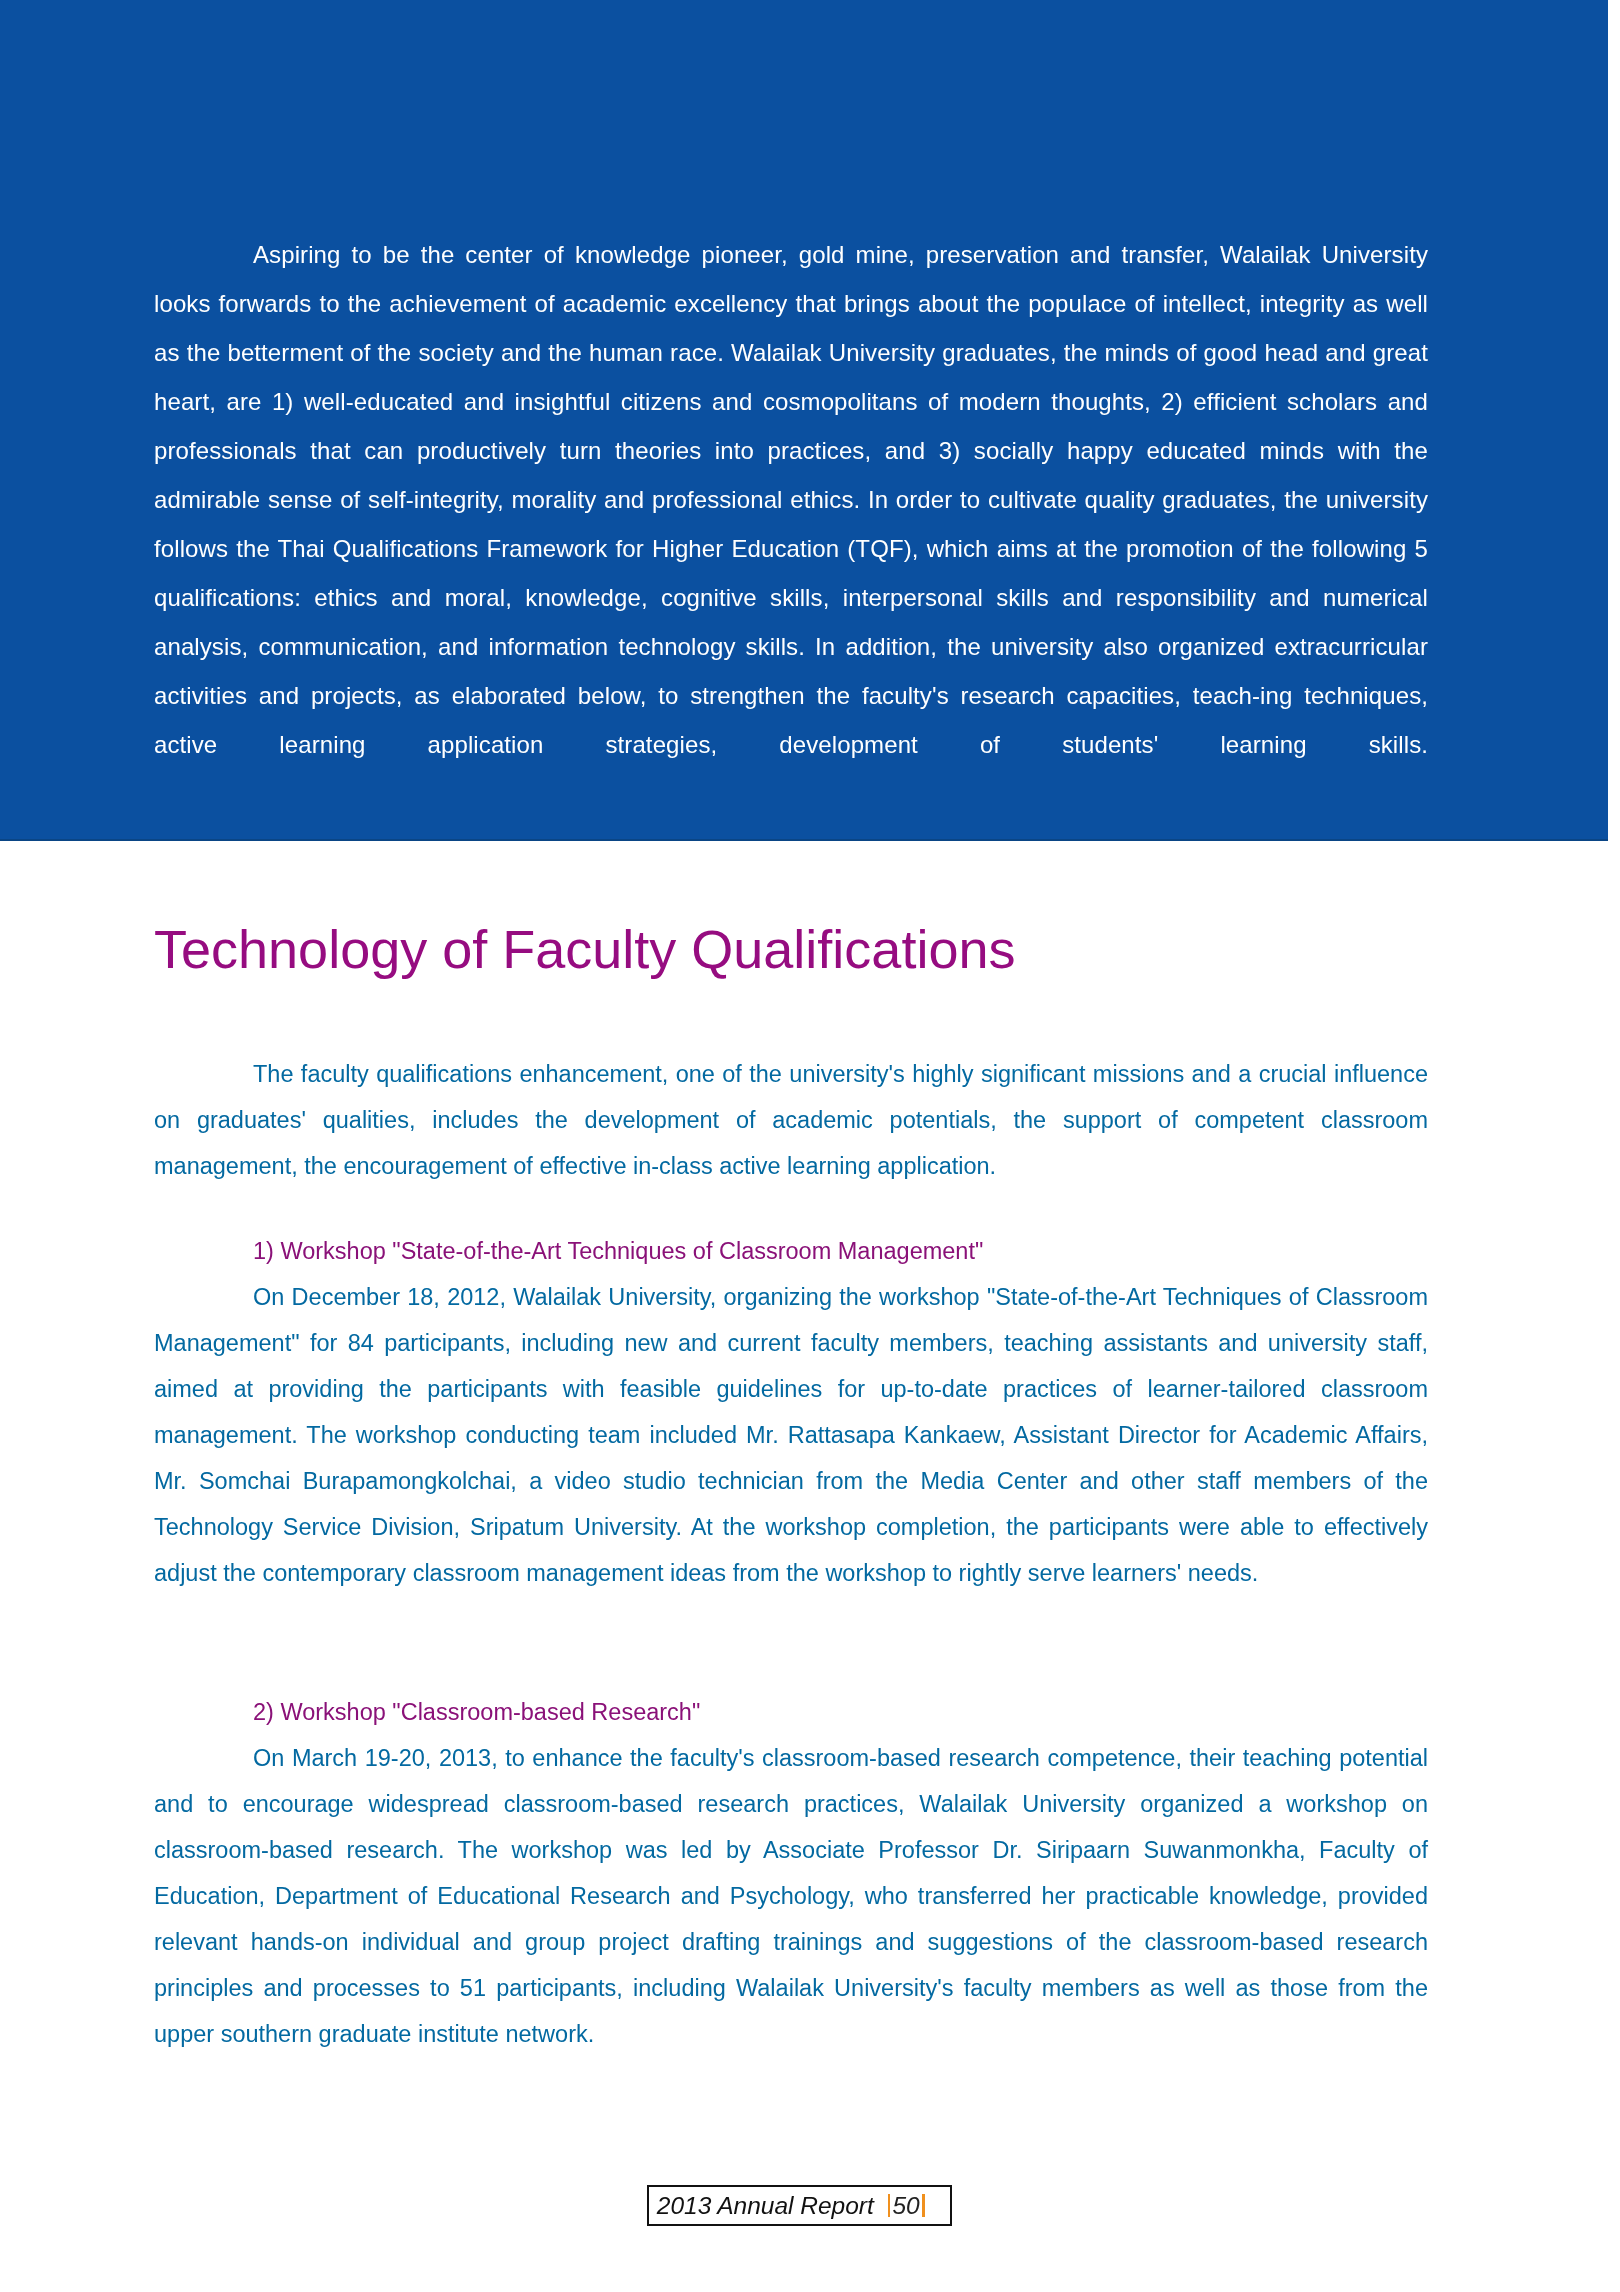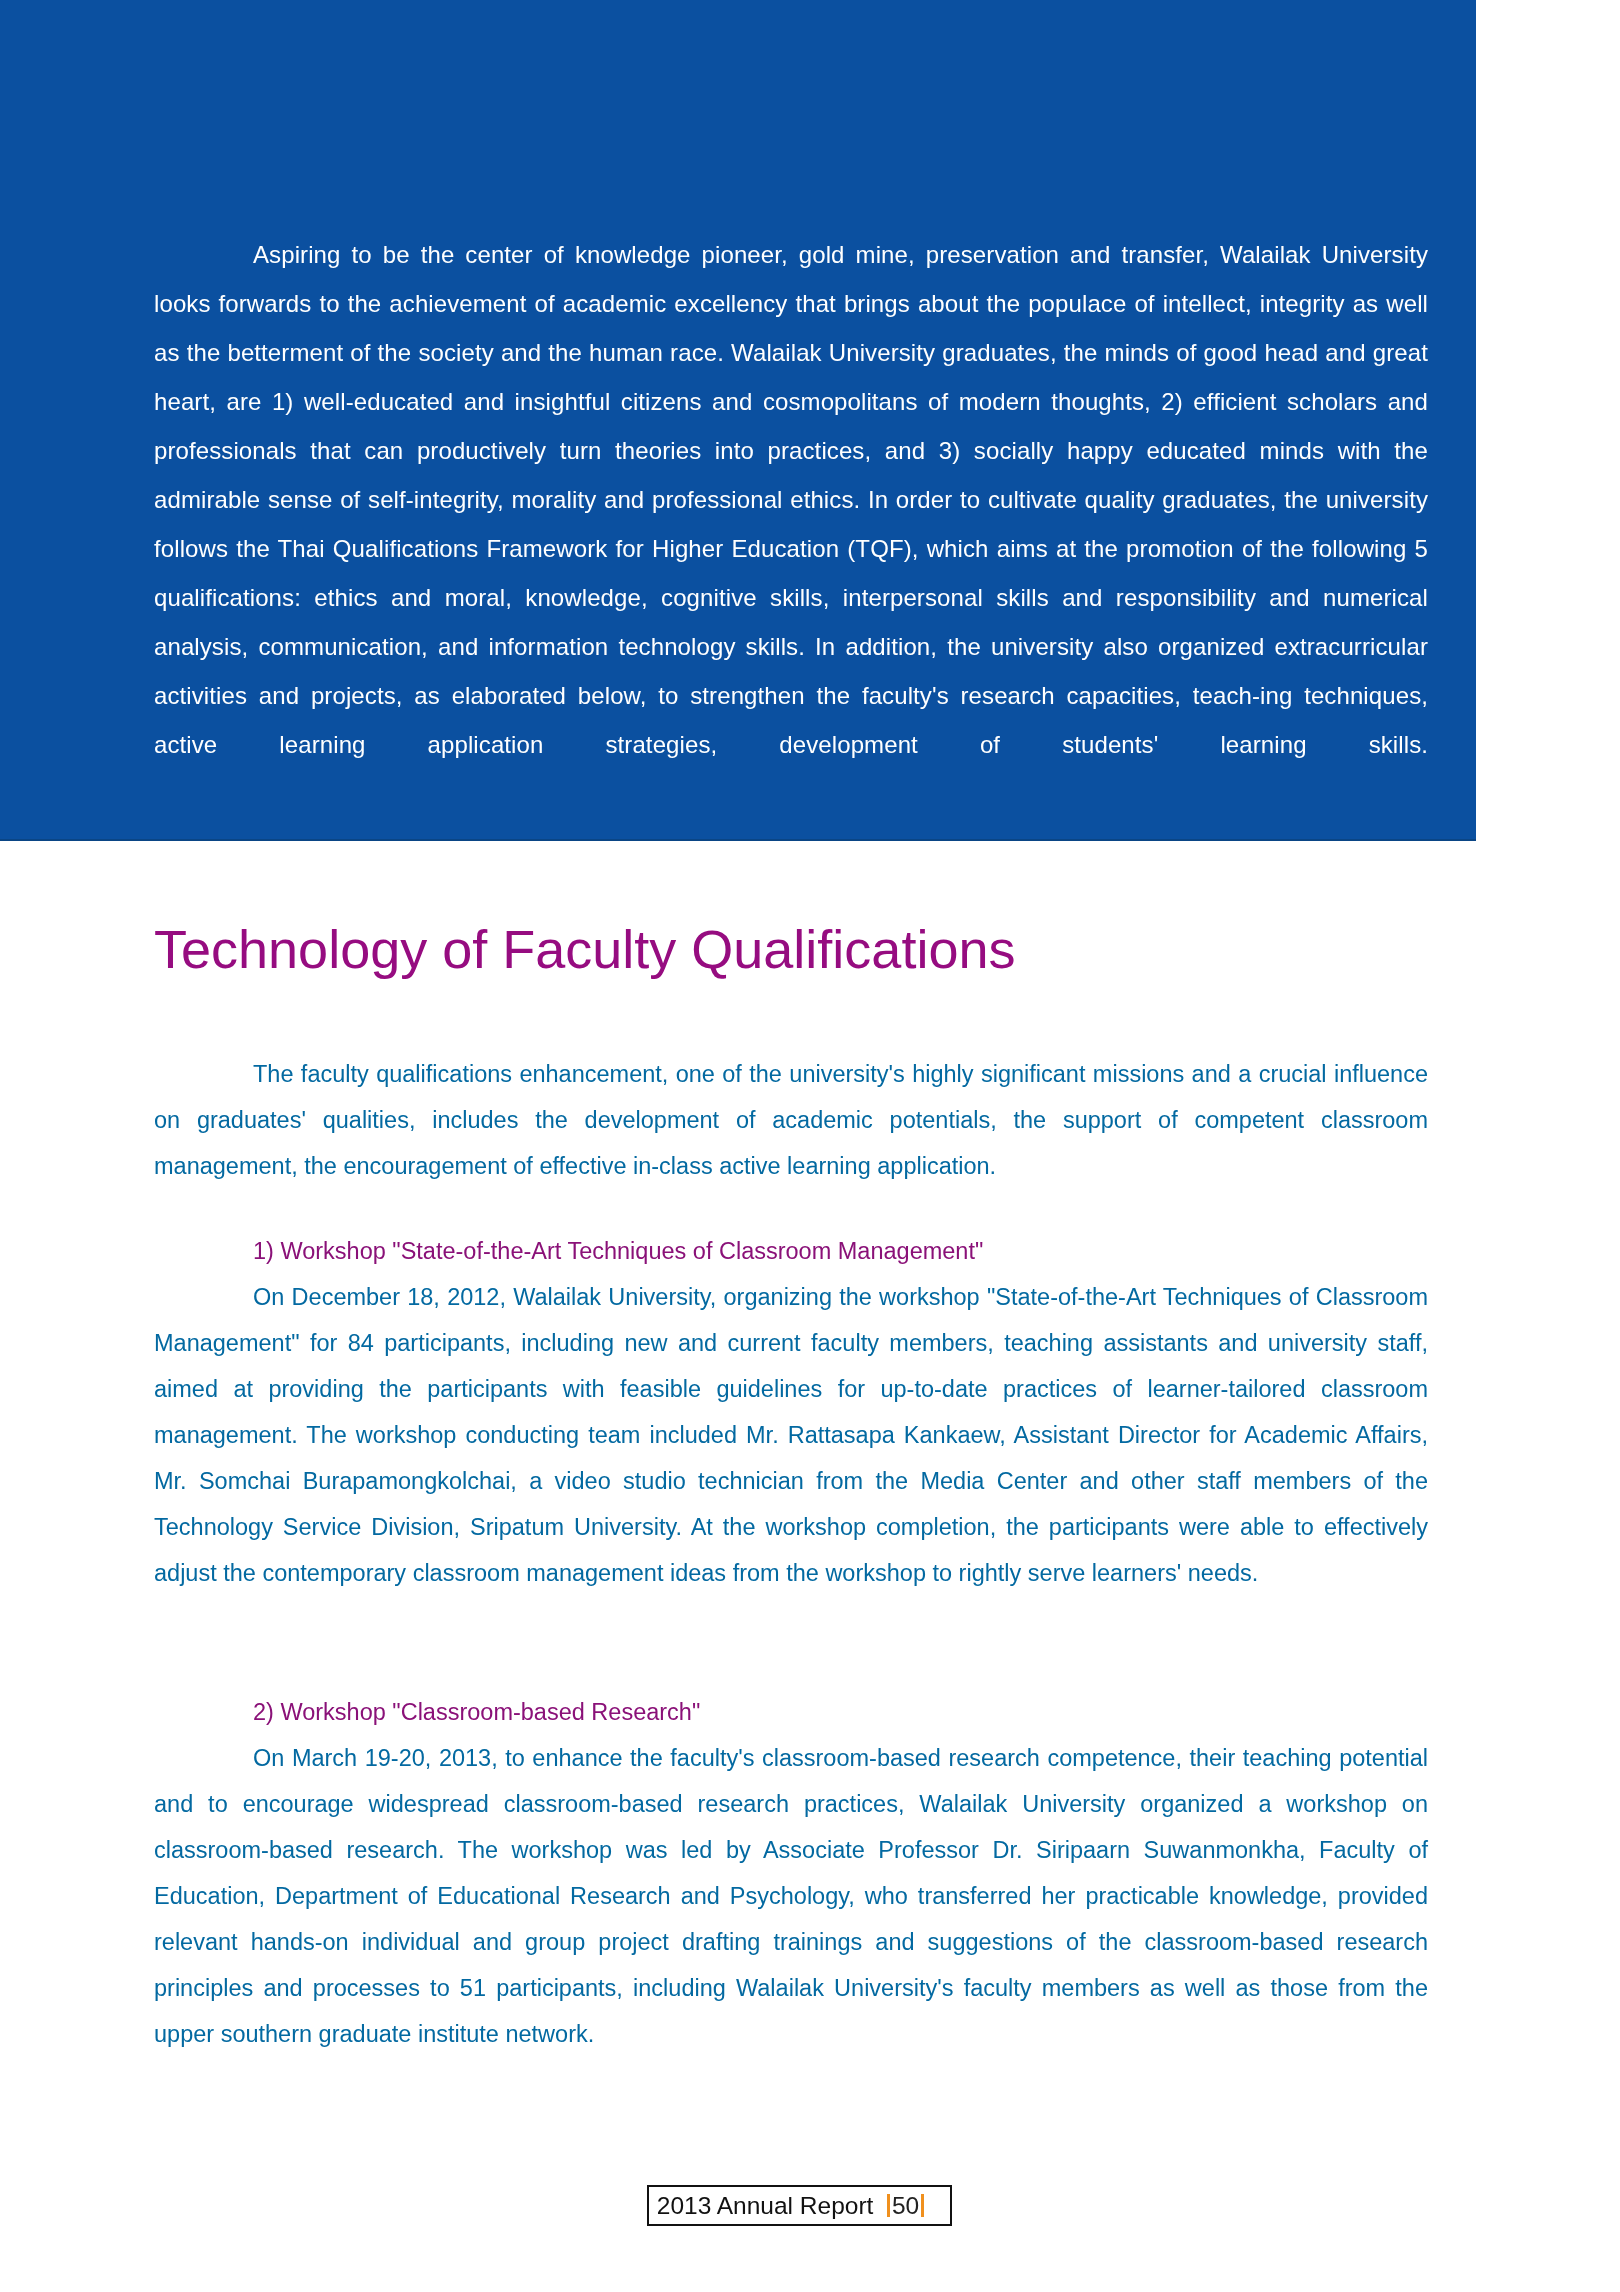--- a/index.html
+++ b/index.html
@@ -12,21 +12,21 @@
       height: 2293px;
       position: relative;
       overflow: hidden;
       font-family: "Liberation Sans", sans-serif;
       color: #1a1a1a;
     }
     .intro-band {
       position: absolute;
       left: 0;
       top: 0;
-      width: 1476px;
+      width: 1608px;
       height: 841px;
       background: #0b50a0;
       border-bottom: 2px solid #0a4585;
       box-sizing: border-box;
       padding-left: 44px;
     }
     .intro-text {
       position: absolute;
       left: 154px;
       top: 230px;
@@ -82,20 +82,21 @@
       width: 305px;
       height: 41px;
       border: 2.5px solid #111111;
       box-sizing: border-box;
       display: flex;
       align-items: center;
       padding-left: 7.8px;
       font-size: 24.5px;
       color: #111111;
       white-space: nowrap;
+      font-style: italic;
     }
     .footer-box .bar {
       display: inline-block;
       width: 2.9px;
       height: 23.5px;
       background: #f0901e;
       vertical-align: middle;
     }
     .footer-box .page-num {
       color: #222222;

